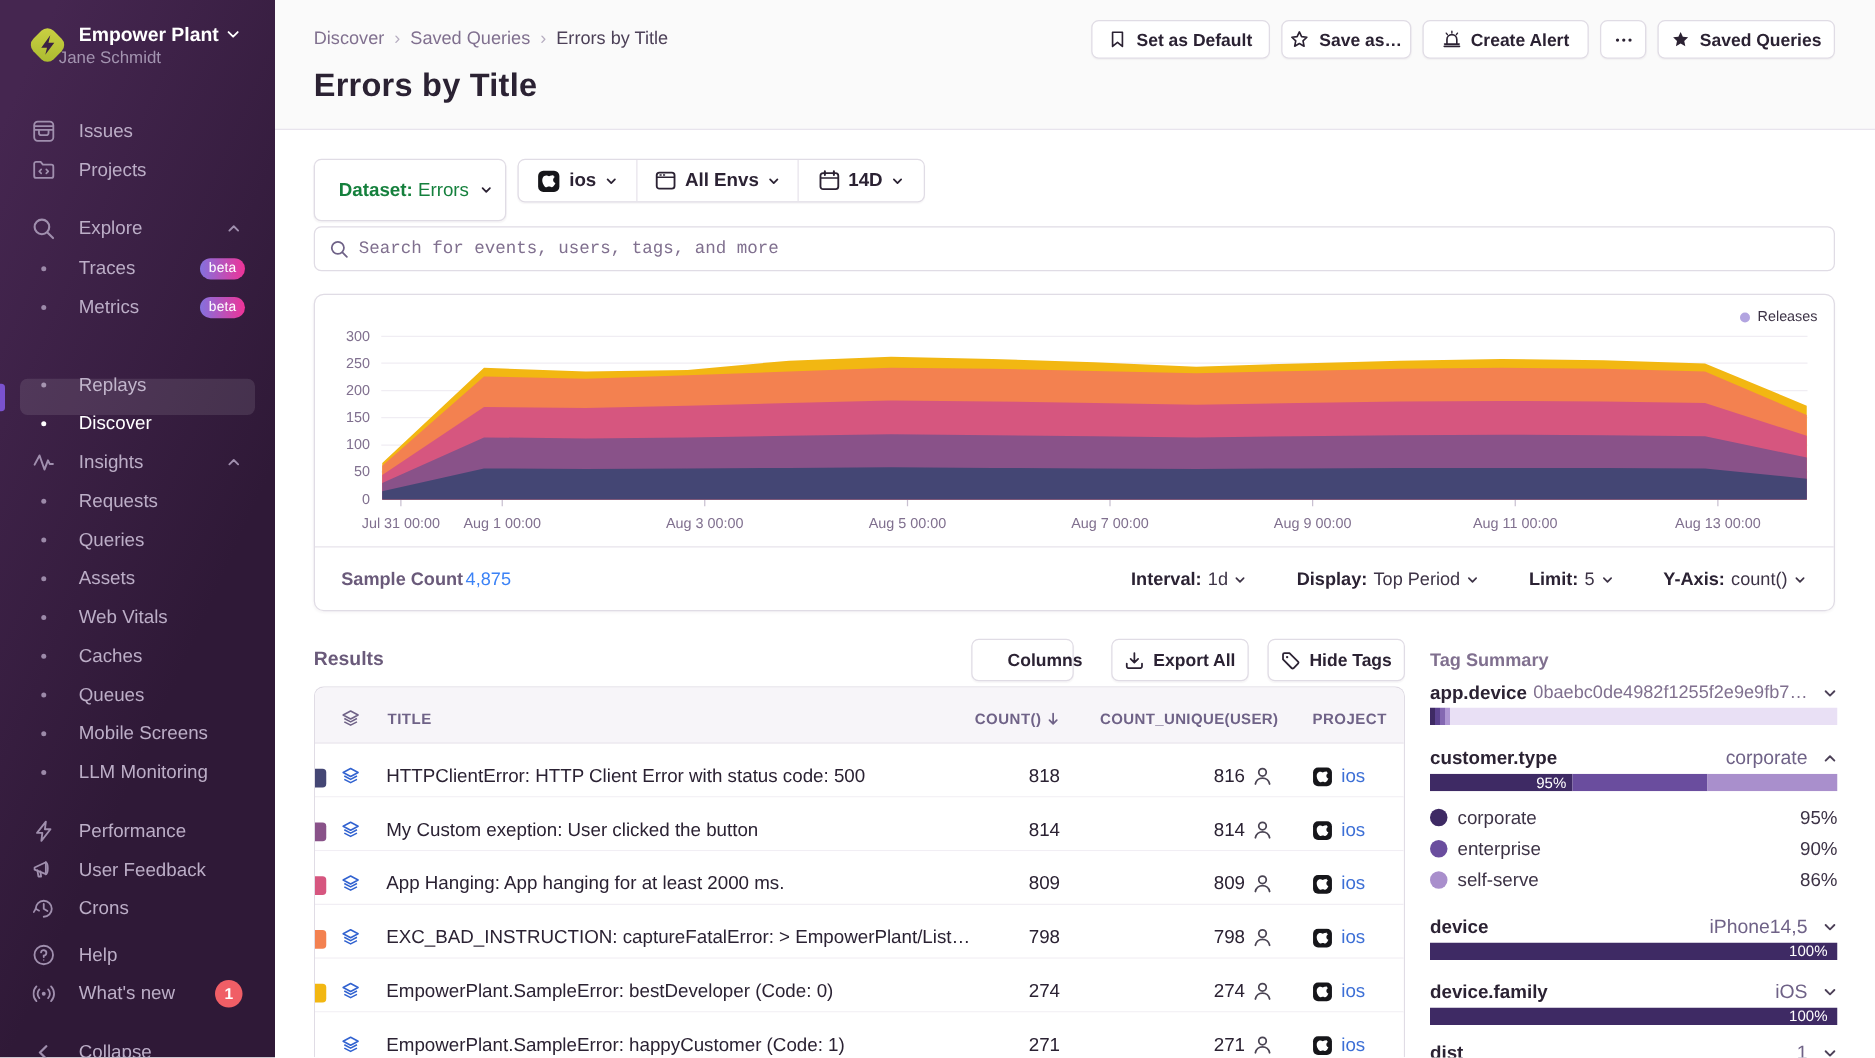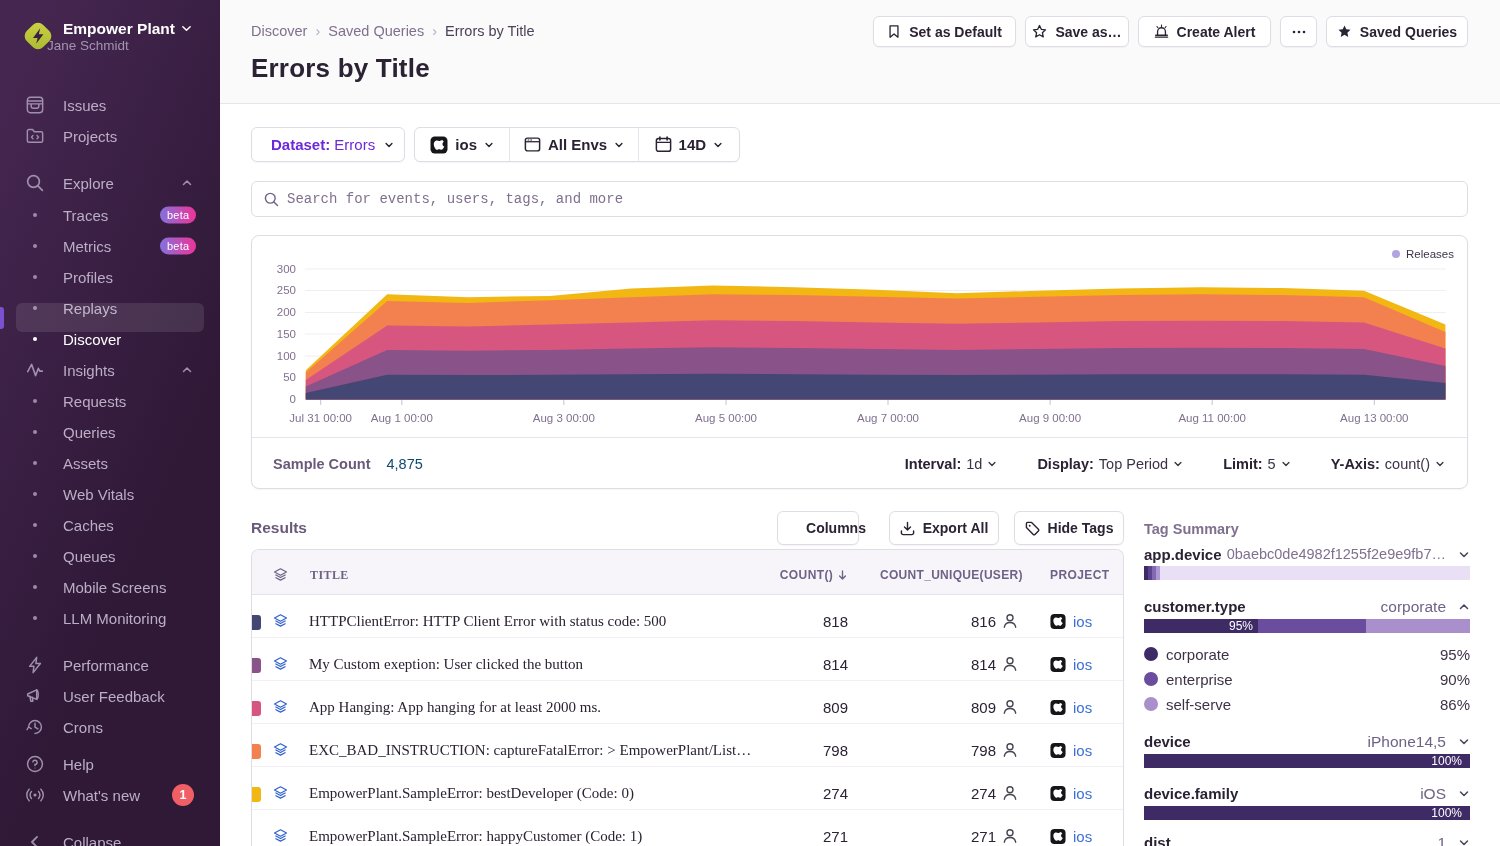--- a/index.html
+++ b/index.html
@@ -30,41 +30,41 @@
 .topbar { position:absolute; left:220px; top:0; width:1280px; height:104px; background:#fafafa; border-bottom:1px solid #e8e4ed; }
 .crumbs { position:absolute; left:251px; top:23px; font-size:14.5px; color:#80708f; }
 .crumbs .sep { color:#b6adc0; margin:0 8px; }
 .crumbs .cur { color:#4d4158; }
 .pagetitle { position:absolute; left:251px; top:53px; font-size:26px; font-weight:bold; color:#2b2233; letter-spacing:0.2px; }
 .hbtn { position:absolute; top:16px; height:31px; background:#fff; border:1px solid #e0dce5; border-radius:6px;
   font-size:14px; font-weight:bold; color:#2b2233; display:flex; align-items:center; justify-content:center; gap:8px;
   box-shadow:0 1px 1px rgba(43,34,51,0.04); }
 
 
-.fbtn { position:absolute; top:127px; height:35px; background:#fff; border:1px solid #e0dce5; border-radius:6px;
-  display:flex; align-items:center; font-size:15px; font-weight:bold; color:#6d28d9;
+.fbtn { position:absolute; top:127px; height:50px; background:#fff; border:1px solid #e0dce5; border-radius:6px;
+  display:flex; align-items:center; font-size:15px; font-weight:bold; color:#15803d;
   box-shadow:0 1px 1px rgba(43,34,51,0.04); }
 .fgroup { position:absolute; top:127px; left:414px; width:326px; height:35px; background:#fff; border:1px solid #e0dce5; border-radius:6px;
   display:flex; align-items:stretch; box-shadow:0 1px 1px rgba(43,34,51,0.04); }
 .fseg { display:flex; align-items:center; justify-content:center; gap:7px; font-size:15px; font-weight:bold; color:#2b2233; }
 .fdivider { width:1px; background:#e7e3ec; margin:0; }
 .chev { width:10px; height:10px; }
 
 
 .search { position:absolute; left:251px; top:181px; width:1217px; height:36px; background:#fff; border:1px solid #e0dce5; border-radius:6px;
   display:flex; align-items:center; padding-left:12px; gap:8px;
   font-family:"Liberation Mono", monospace; font-size:14px; color:#80708f; }
 
 
 .chartpanel { position:absolute; left:251px; top:235px; width:1217px; height:254px; background:#fff; border:1px solid #e0dce5; border-radius:8px;
   box-shadow:0 1px 2px rgba(43,34,51,0.04); }
 .chartfoot { position:absolute; left:0; right:0; top:201px; bottom:0; border-top:1px solid #e7e3ec; }
 .samplec { position:absolute; left:21px; top:18px; font-size:14.5px; }
 .samplec b { color:#6a5a7a; }
-.samplec span { color:#0c4a6e; margin-left:16px; }
+.samplec span { color:#3b82f6; margin-left:2px; }
 .selectors { position:absolute; right:22px; top:18px; font-size:14.5px; display:flex; gap:40px; }
 .selectors .sel { display:flex; align-items:center; gap:5px; }
 .selectors b { color:#2b2233; }
 .selectors span { color:#3d3346; }
 .legend { position:absolute; right:13px; top:12px; font-size:11.5px; color:#3d3346; display:flex; align-items:center; gap:6px;justify-content:center; }
 .ldot { width:8px; height:8px; border-radius:50%; background:#b2a4e0; }
 
 
 .results-h { position:absolute; left:251px; top:519px; font-size:15.5px; font-weight:bold; color:#6a5a7a; }
 .rbtn { position:absolute; top:511px; height:34px; background:#fff; border:1px solid #e0dce5; border-radius:6px;
@@ -72,21 +72,21 @@
   box-shadow:0 1px 1px rgba(43,34,51,0.04); }
 
 
 .tbl { position:absolute; left:251px; top:549px; width:873px; height:297px; background:#fff; border:1px solid #e0dce5;
   border-radius:8px 8px 0 0; border-bottom:none; overflow:hidden; }
 .thead { position:absolute; left:0; right:0; top:0; height:45px; --cy:25px; background:#f7f5f9; border-bottom:1px solid #e7e3ec;
   font-size:12px; font-weight:bold; color:#6f6287; letter-spacing:0.4px; }
 .trow { position:absolute; left:0; right:0; height:43px; font-size:15px; color:#2b2233; border-bottom:1px solid #f1eef4; background:#fff; }
 .chip { position:absolute; left:0px; top:20px; width:9px; height:15px; border-radius:0 3px 3px 0; }
 .licon { position:absolute; left:21px; top:26px; transform:translateY(-50%); width:15px; height:15px; }
-.ttitle { position:absolute; left:57px; top:26px; transform:translateY(-50%); white-space:nowrap;font-family:Liberation Serif, serif; }
+.ttitle { position:absolute; left:57px; top:26px; transform:translateY(-50%); white-space:nowrap; }
 .tcount { position:absolute; left:500px; width:96px; text-align:right; top:26px; transform:translateY(-50%); }
 .tuniq { position:absolute; left:650px; width:94px; text-align:right; top:26px; transform:translateY(-50%); }
 .persn { position:absolute; left:750px; top:26px; transform:translateY(-50%); width:16px; height:16px; }
 .pproj { position:absolute; left:798px; top:26px; transform:translateY(-50%); display:flex; align-items:center; gap:7px; }
 .pproj a { color:#3c6fd6; text-decoration:none; font-size:15px; }
 .tags-h { position:absolute; left:1144px; top:521px; font-size:14.5px; font-weight:bold; color:#80708f; }
 .trowlab { position:absolute; left:1144px; width:326px; height:18px; font-size:15px; }
 .trowlab .k { font-weight:bold; color:#2b2233; }
 .trowlab .v { position:absolute; right:24px; color:#6f6287; white-space:nowrap; }
 .trowlab .c { position:absolute; right:0; top:3px; width:12px; height:12px; }
@@ -145,24 +145,20 @@
     </div>
     <div class="nav-item" style="top:179px">
         <span class="ndot"></span>
         <span class="nlabel">Traces</span>
         <span class="betapill">beta</span>
       </div>
     <div class="nav-item" style="top:210px">
         <span class="ndot"></span>
         <span class="nlabel">Metrics</span>
         <span class="betapill">beta</span>
-      </div>
-    <div class="nav-item" style="top:241px">
-        <span class="ndot"></span>
-        <span class="nlabel">Profiles</span>
       </div>
     <div class="nav-item" style="top:272px">
         <span class="ndot"></span>
         <span class="nlabel">Replays</span>
       </div>
     <div class="nav-accent" style="top:307px"></div>
     <div class="nav-active" style="top:303px"></div>
     <div class="nav-item" style="top:303px; color:#ffffff;">
         <span class="ndot" style="background:#fff"></span>
         <span class="nlabel">Discover</span>

